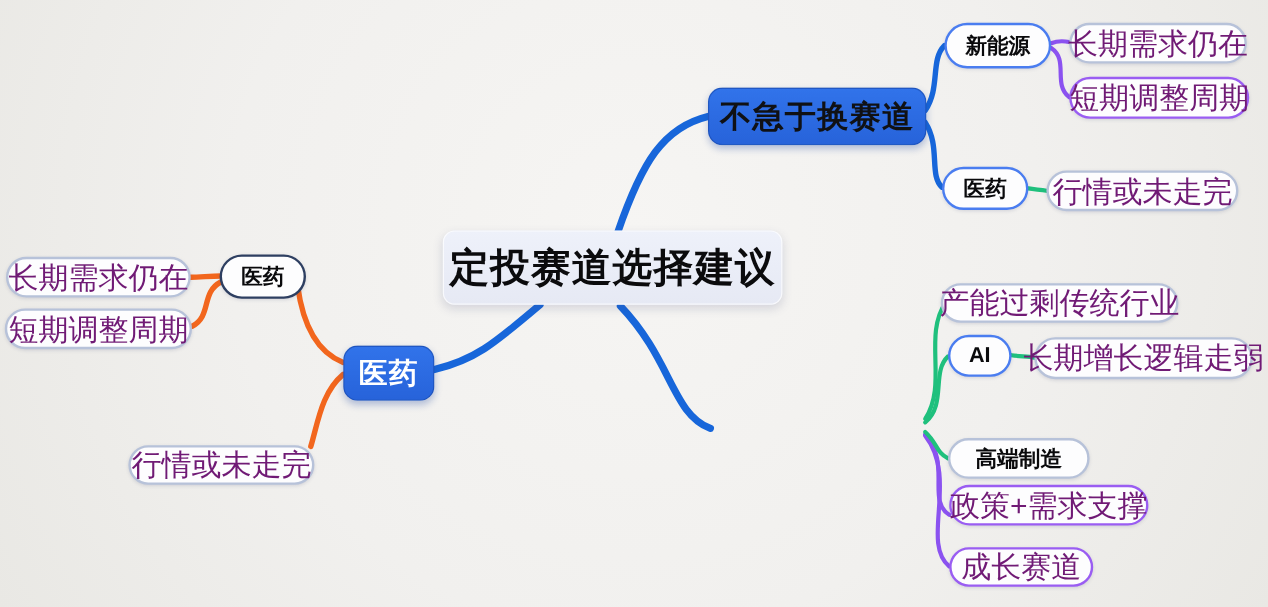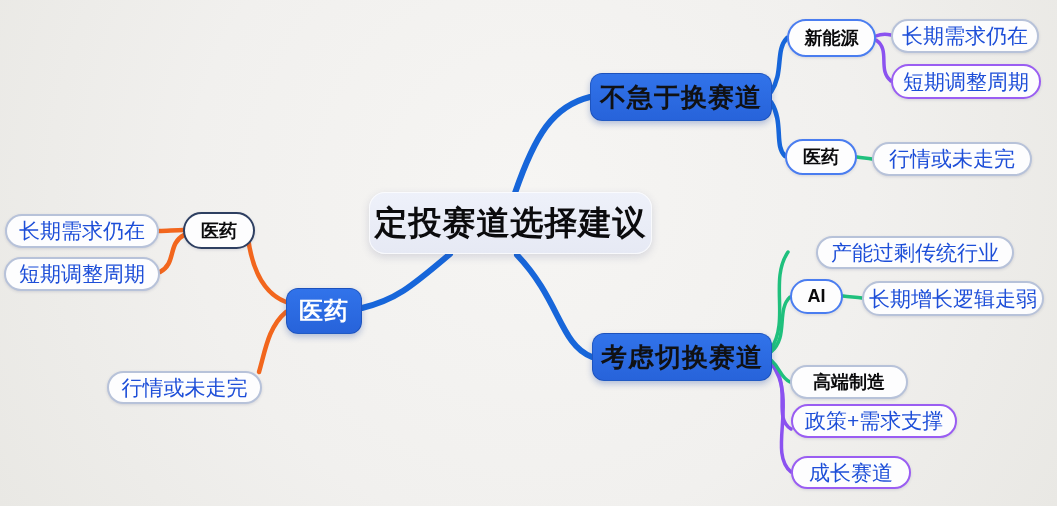--- a/index.html
+++ b/index.html
@@ -27,21 +27,21 @@
     border-radius:12px;
     box-shadow:0 3px 6px rgba(30,70,160,.30);
     border:1px solid rgba(16,60,150,.45);
     font-size:26px;font-weight:700;color:#101114;letter-spacing:1px;
   }
   .branch.white-text{color:#ffffff;font-size:24px;}
   .pill{
     background:#fdfdfe;
     border-radius:19px;
     box-shadow:0 1px 3px rgba(60,70,110,.16);
-    font-size:21px;font-weight:500;color:#1d4ed8;
+    font-size:25px;font-weight:500;color:#701a75;
     padding:0 13px;
   }
   .pill.bold{font-weight:700;color:#0a0a0c;font-size:18px;}
   .b-steel {border:2px solid #b7c2d9;}
   .b-blue  {border:2px solid #4a7df0;}
   .b-purple{border:2px solid #9a5df2;}
   .b-navy  {border:2.5px solid #2e3f61;}
 </style>
 </head>
 <body>
@@ -77,31 +77,30 @@
     </g>
 
     <g stroke="#f2661d" stroke-width="4.5" fill="none" stroke-linecap="round">
       <path d="M286,302 C263,293 252,268 248,238"></path>
       <path d="M286,312 C268,327 265,352 259,372"></path>
       <path d="M184,230 C175,230 167,231 159,231"></path>
       <path d="M184,235 C167,244 177,263 160,272"></path>
     </g>
   </svg>
 
-  <div class="node root" style="left:369px;top:192px;width:283px;height:62px;">定投赛道选择建议</div>
+  <div class="node root" style="left:369px;top:192px;width:283px;height:62px;border-radius:10px;">定投赛道选择建议</div>
 
   <div class="node branch" style="left:590px;top:73px;width:182px;height:48px;">不急于换赛道</div>
   <div class="node pill bold b-blue" style="left:787px;top:19px;width:89px;height:38px;">新能源</div>
   <div class="node pill b-steel" style="left:891px;top:19px;width:148px;height:34px;">长期需求仍在</div>
   <div class="node pill b-purple" style="left:891px;top:64px;width:150px;height:35px;">短期调整周期</div>
   <div class="node pill bold b-blue" style="left:785px;top:139px;width:72px;height:36px;">医药</div>
   <div class="node pill b-steel" style="left:872px;top:142px;width:160px;height:34px;">行情或未走完</div>
 
-  <div class="node branch" style="left:592px;top:333px;width:180px;height:48px;">考虑切换赛道</div>
-  <div class="node pill b-steel" style="left:816px;top:236px;width:198px;height:33px;font-family:Liberation Mono, monospace;">产能过剩传统行业</div>
+  <div class="node pill b-steel" style="left:784px;top:236px;width:198px;height:33px;font-family:Liberation Mono, monospace;">产能过剩传统行业</div>
   <div class="node pill bold b-blue" style="left:790px;top:279px;width:53px;height:35px;">AI</div>
   <div class="node pill b-steel" style="left:862px;top:281px;width:182px;height:35px;">长期增长逻辑走弱</div>
   <div class="node pill bold b-steel" style="left:790px;top:365px;width:118px;height:34px;">高端制造</div>
   <div class="node pill b-purple" style="left:791px;top:404px;width:166px;height:34px;">政策+需求支撑</div>
   <div class="node pill b-purple" style="left:791px;top:456px;width:120px;height:33px;">成长赛道</div>
 
   <div class="node branch white-text" style="left:286px;top:288px;width:76px;height:46px;">医药</div>
   <div class="node pill bold b-navy" style="left:183px;top:212px;width:72px;height:37px;">医药</div>
   <div class="node pill b-steel" style="left:5px;top:214px;width:154px;height:34px;">长期需求仍在</div>
   <div class="node pill b-steel" style="left:4px;top:257px;width:156px;height:34px;">短期调整周期</div>

